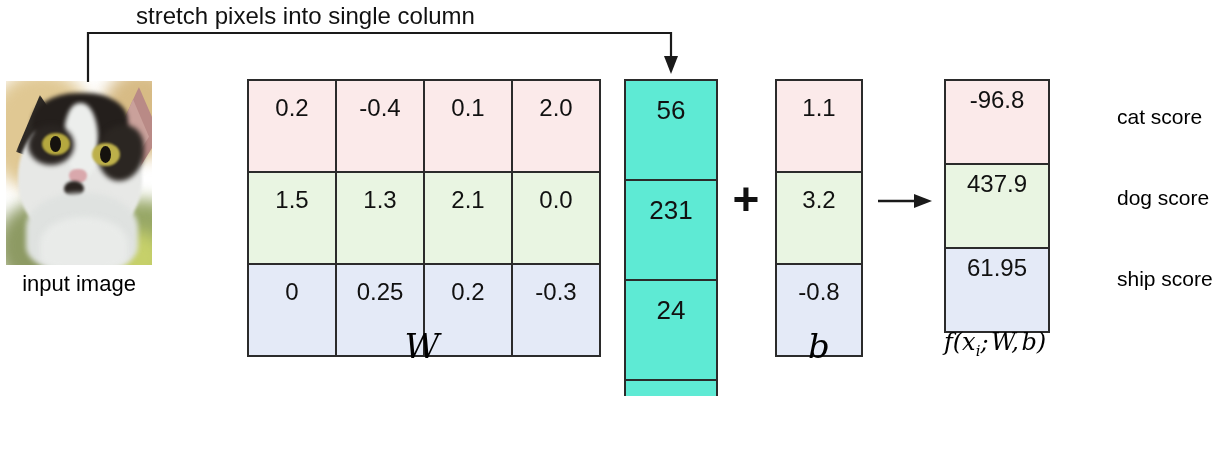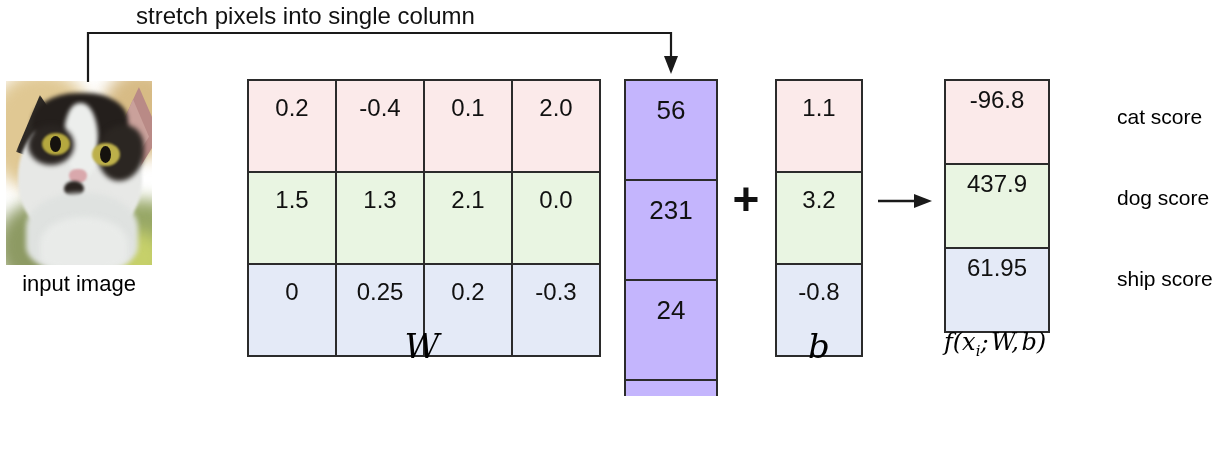--- a/index.html
+++ b/index.html
@@ -75,21 +75,21 @@
   .matrix td {
     border: 2px solid #2b2b2b;
     text-align: center;
     font-size: 24px;
     color: #111111;
     padding: 0;
   }
   .row-cat  { background: #fbeaea; }
   .row-dog  { background: #e9f5e2; }
   .row-ship { background: #e4eaf7; }
-  .row-plain { background: #c4b5fd; }
+  .row-plain { background: #5eead4; }
 
   
   #w-matrix {
     left: 247px;
     top: 79px;
   }
   #w-matrix td {
     width: 86px;
     height: 77px;
     vertical-align: top;

